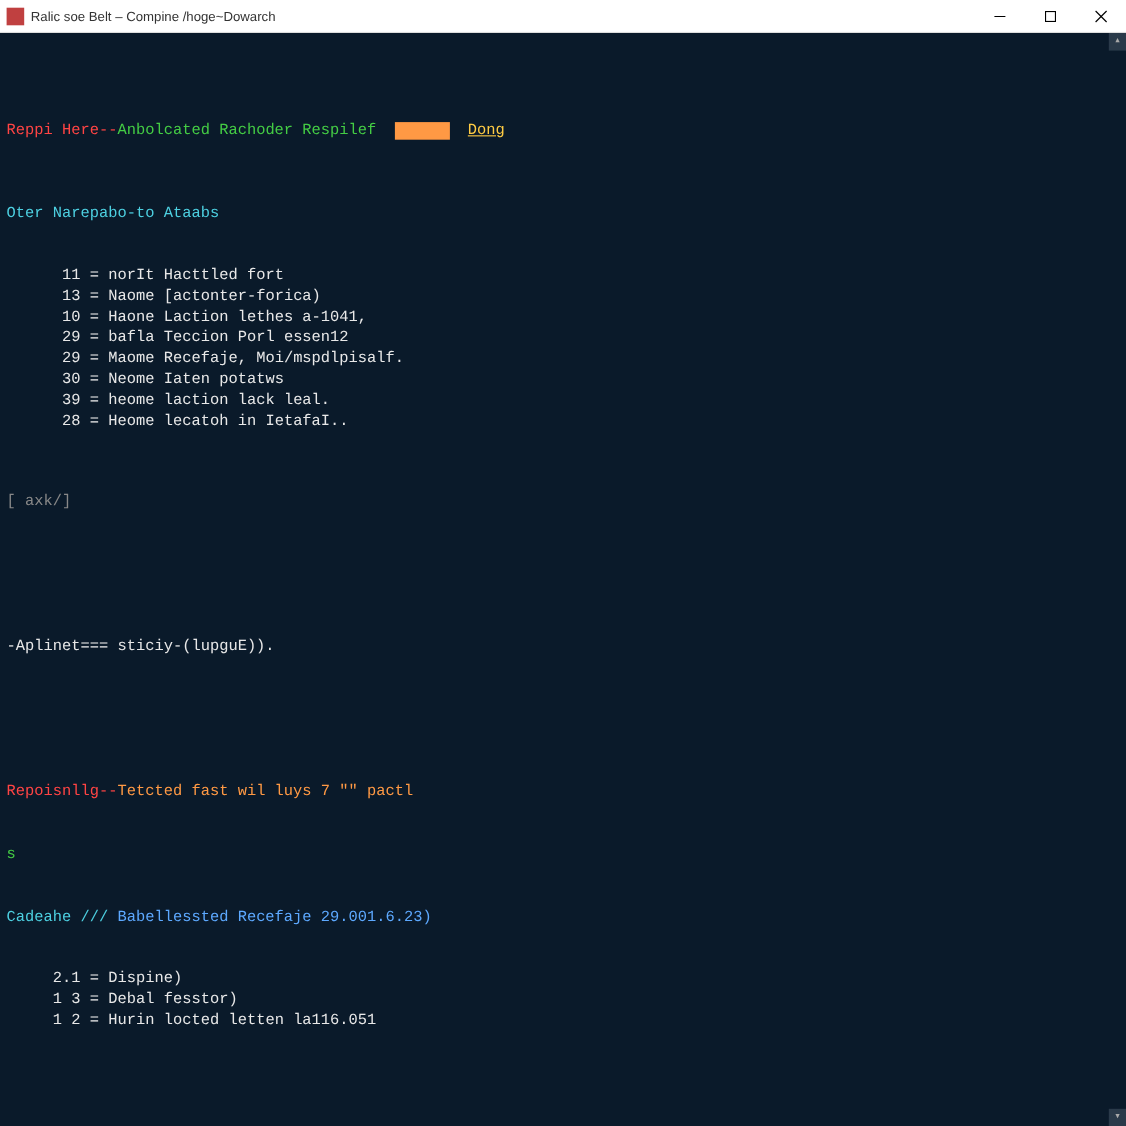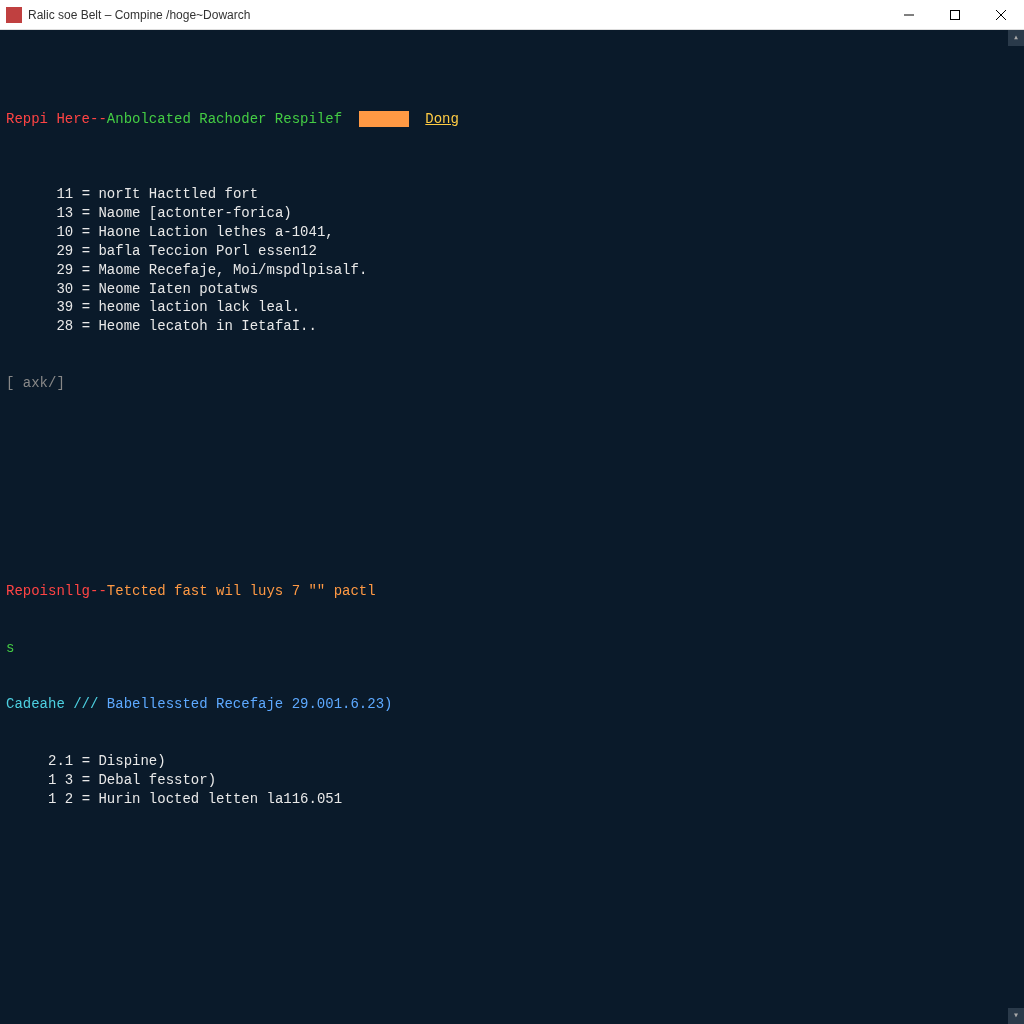--- a/index.html
+++ b/index.html
@@ -20,21 +20,21 @@
   .terminal::-webkit-scrollbar-thumb { background: #3a4a5a; }
   
   .row { white-space: pre; }
   .red { color: #ff4444; text-align: right; }
   .green { color: #44cc44; font-family: Liberation Mono, monospace; }
   .blue { color: #5da9ff; }
   .cyan { color: #4dd0e1; }
   .yellow { color: #ffcc44; text-decoration: underline; }
   .orange { color: #ff9944; margin-top: 48px; }
   .white { color: #e8e8e8; }
-  .dim { color: #888; }
+  .dim { color: #888; margin-top: 16px; }
   .badge { background: #ff9944; color: #000; padding: 0 8px; }
   @keyframes blink { 50% { opacity: 0; } }
   
   .scroll-up, .scroll-down { position: absolute; right: 0; width: 16px; height: 16px; background: #2a3a4a; color: #aaa; font-size: 10px; display: flex; align-items: center; justify-content: center; }
   .scroll-up { top: 0; }
   .scroll-down { bottom: 0; }
 </style>
 </head>
 <body>
 
@@ -61,24 +61,26 @@
           </svg>
       </div>
     </div>
   </div>
 
   <div class="terminal">
     <div class="scroll-up">▴</div>
 
     <div class="row"><span class="red">Reppi Here--</span><span class="green">Anbolcated Rachoder Respilef</span>  <span class="badge">    </span>  <span class="yellow">Dong</span></div>
 
+    <div class="row"><span class="cyan">Oter Narepabo-to Ataabs</span></div>
     <div id="sec1"><div class="row">     <span class="white"> 11</span> <span class="white">=</span> <span class="white">norIt Hacttled fort</span></div><div class="row">     <span class="white"> 13</span> <span class="white">=</span> <span class="white">Naome [actonter-forica)</span></div><div class="row">     <span class="white"> 10</span> <span class="white">=</span> <span class="white">Haone Laction lethes a-1041,</span></div><div class="row">     <span class="white"> 29</span> <span class="white">=</span> <span class="white">bafla Teccion Porl essen12</span></div><div class="row">     <span class="white"> 29</span> <span class="white">=</span> <span class="white">Maome Recefaje, Moi/mspdlpisalf.</span></div><div class="row">     <span class="white"> 30</span> <span class="white">=</span> <span class="white">Neome Iaten potatws</span></div><div class="row">     <span class="white"> 39</span> <span class="white">=</span> <span class="white">heome laction lack leal.</span></div><div class="row">     <span class="white"> 28</span> <span class="white">=</span> <span class="white">Heome lecatoh in IetafaI..</span></div></div>
     <div class="row dim">[ axk/]</div>
     <div class="row">&nbsp;</div>
 
+    <div class="row white">-Aplinet=== sticiy-(lupguE)).</div>
     <div class="row">&nbsp;</div>
 
     <div class="row"><span class="red">Repoisnllg--</span><span class="orange">Tetcted fast wil luys 7 "" pactl</span></div>
     <div class="row green">s</div>
     <div class="row"><span class="cyan">Cadeahe ///</span><span class="blue"> Babellessted Recefaje 29.001.6.23)</span></div>
     <div id="sec2"><div class="row">     <span class="white">2.1</span> <span class="white">=</span> <span class="white">Dispine)</span></div><div class="row">     <span class="white">1 3</span> <span class="white">=</span> <span class="white">Debal fesstor)</span></div><div class="row">     <span class="white">1 2</span> <span class="white">=</span> <span class="white">Hurin locted letten la116.051</span></div></div>
     
     
 
     

